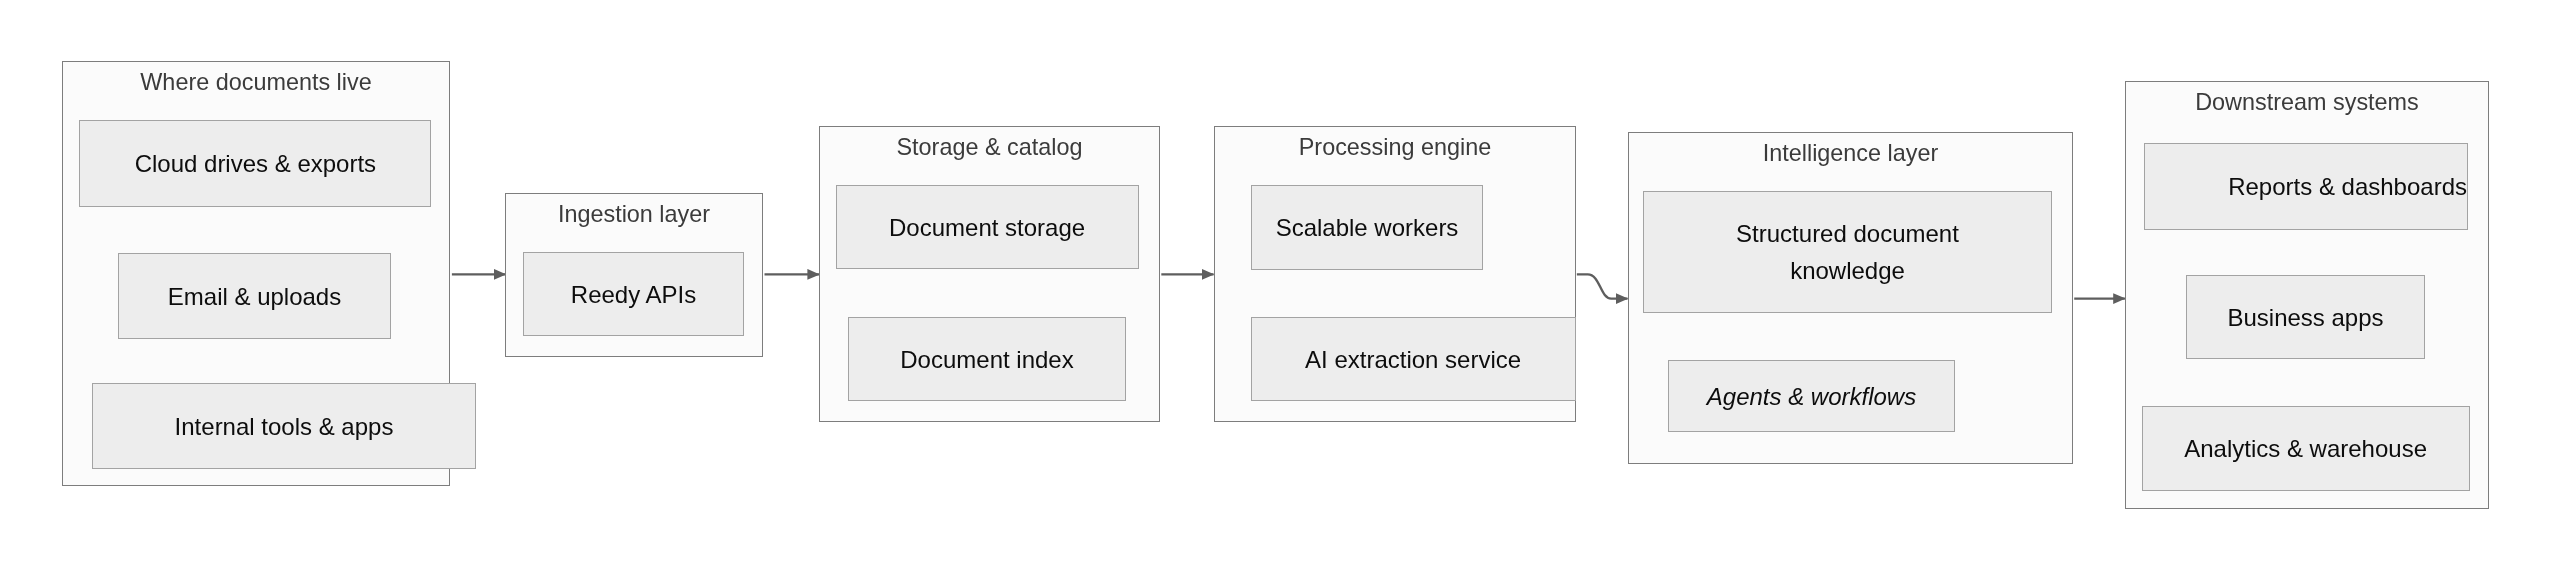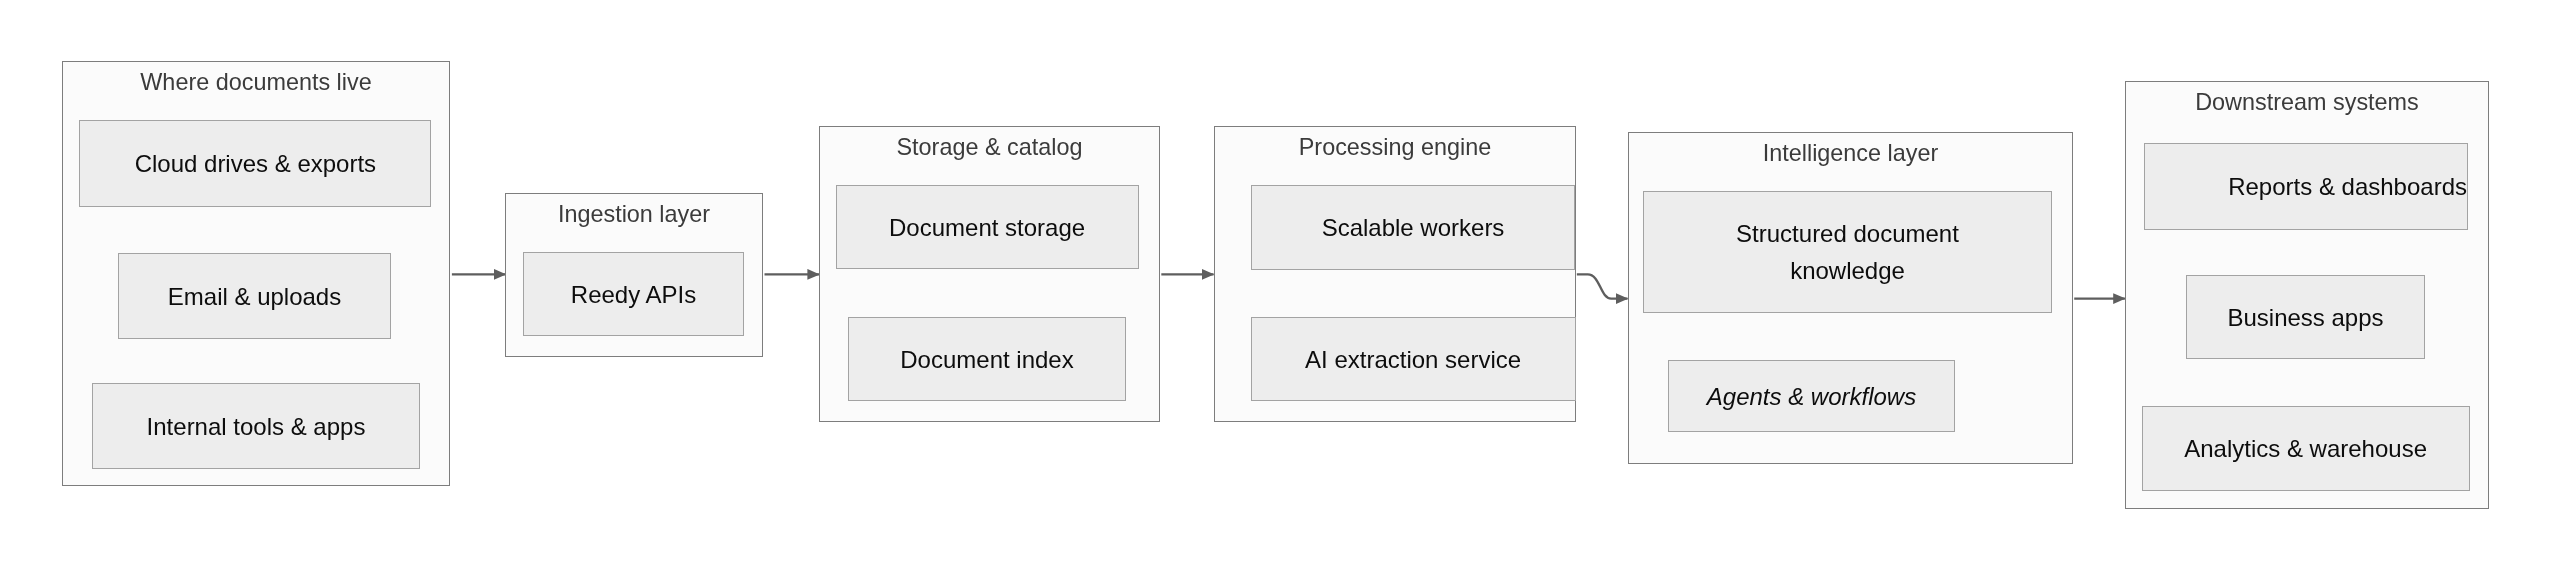--- a/index.html
+++ b/index.html
@@ -81,21 +81,21 @@
   </svg>
 
   <div class="group" style="left:62px; top:61px; width:388px; height:425px;">
     <div class="group-title">Where documents live</div>
     <div class="node" style="left:16.4px; top:58px; width:352px; height:87px;">
       <span class="label">Cloud drives &amp; exports</span>
     </div>
     <div class="node" style="left:55px; top:191px; width:273px; height:86px;">
       <span class="label">Email &amp; uploads</span>
     </div>
-    <div class="node" style="left:29px; top:321px; width:328px; height:86px;">
+    <div class="node" style="left:29px; top:321px; width:384px; height:86px;">
       <span class="label">Internal tools &amp; apps</span>
     </div>
   </div>
 
   <div class="group" style="left:505px; top:193px; width:258px; height:164px;">
     <div class="group-title">Ingestion layer</div>
     <div class="node" style="left:17px; top:58px; width:221px; height:84px;">
       <span class="label">Reedy APIs</span>
     </div>
   </div>
@@ -105,21 +105,21 @@
     <div class="node" style="left:15.6px; top:58px; width:303px; height:84px;">
       <span class="label">Document storage</span>
     </div>
     <div class="node" style="left:28px; top:190px; width:278px; height:84px;">
       <span class="label">Document index</span>
     </div>
   </div>
 
   <div class="group" style="left:1214px; top:126px; width:362px; height:296px;">
     <div class="group-title">Processing engine</div>
-    <div class="node" style="left:36px; top:58px; width:324px; height:85px;">
+    <div class="node" style="left:36px; top:58px; width:232px; height:85px;">
       <span class="label">Scalable workers</span>
     </div>
     <div class="node" style="left:15.6px; top:190px; width:325px; height:84px;margin-left:20px;">
       <span class="label">AI extraction service</span>
     </div>
   </div>
 
   <div class="group" style="left:1628px; top:132px; width:445px; height:332px;">
     <div class="group-title">Intelligence layer</div>
     <div class="node" style="left:14px; top:58px; width:409px; height:122px;">

